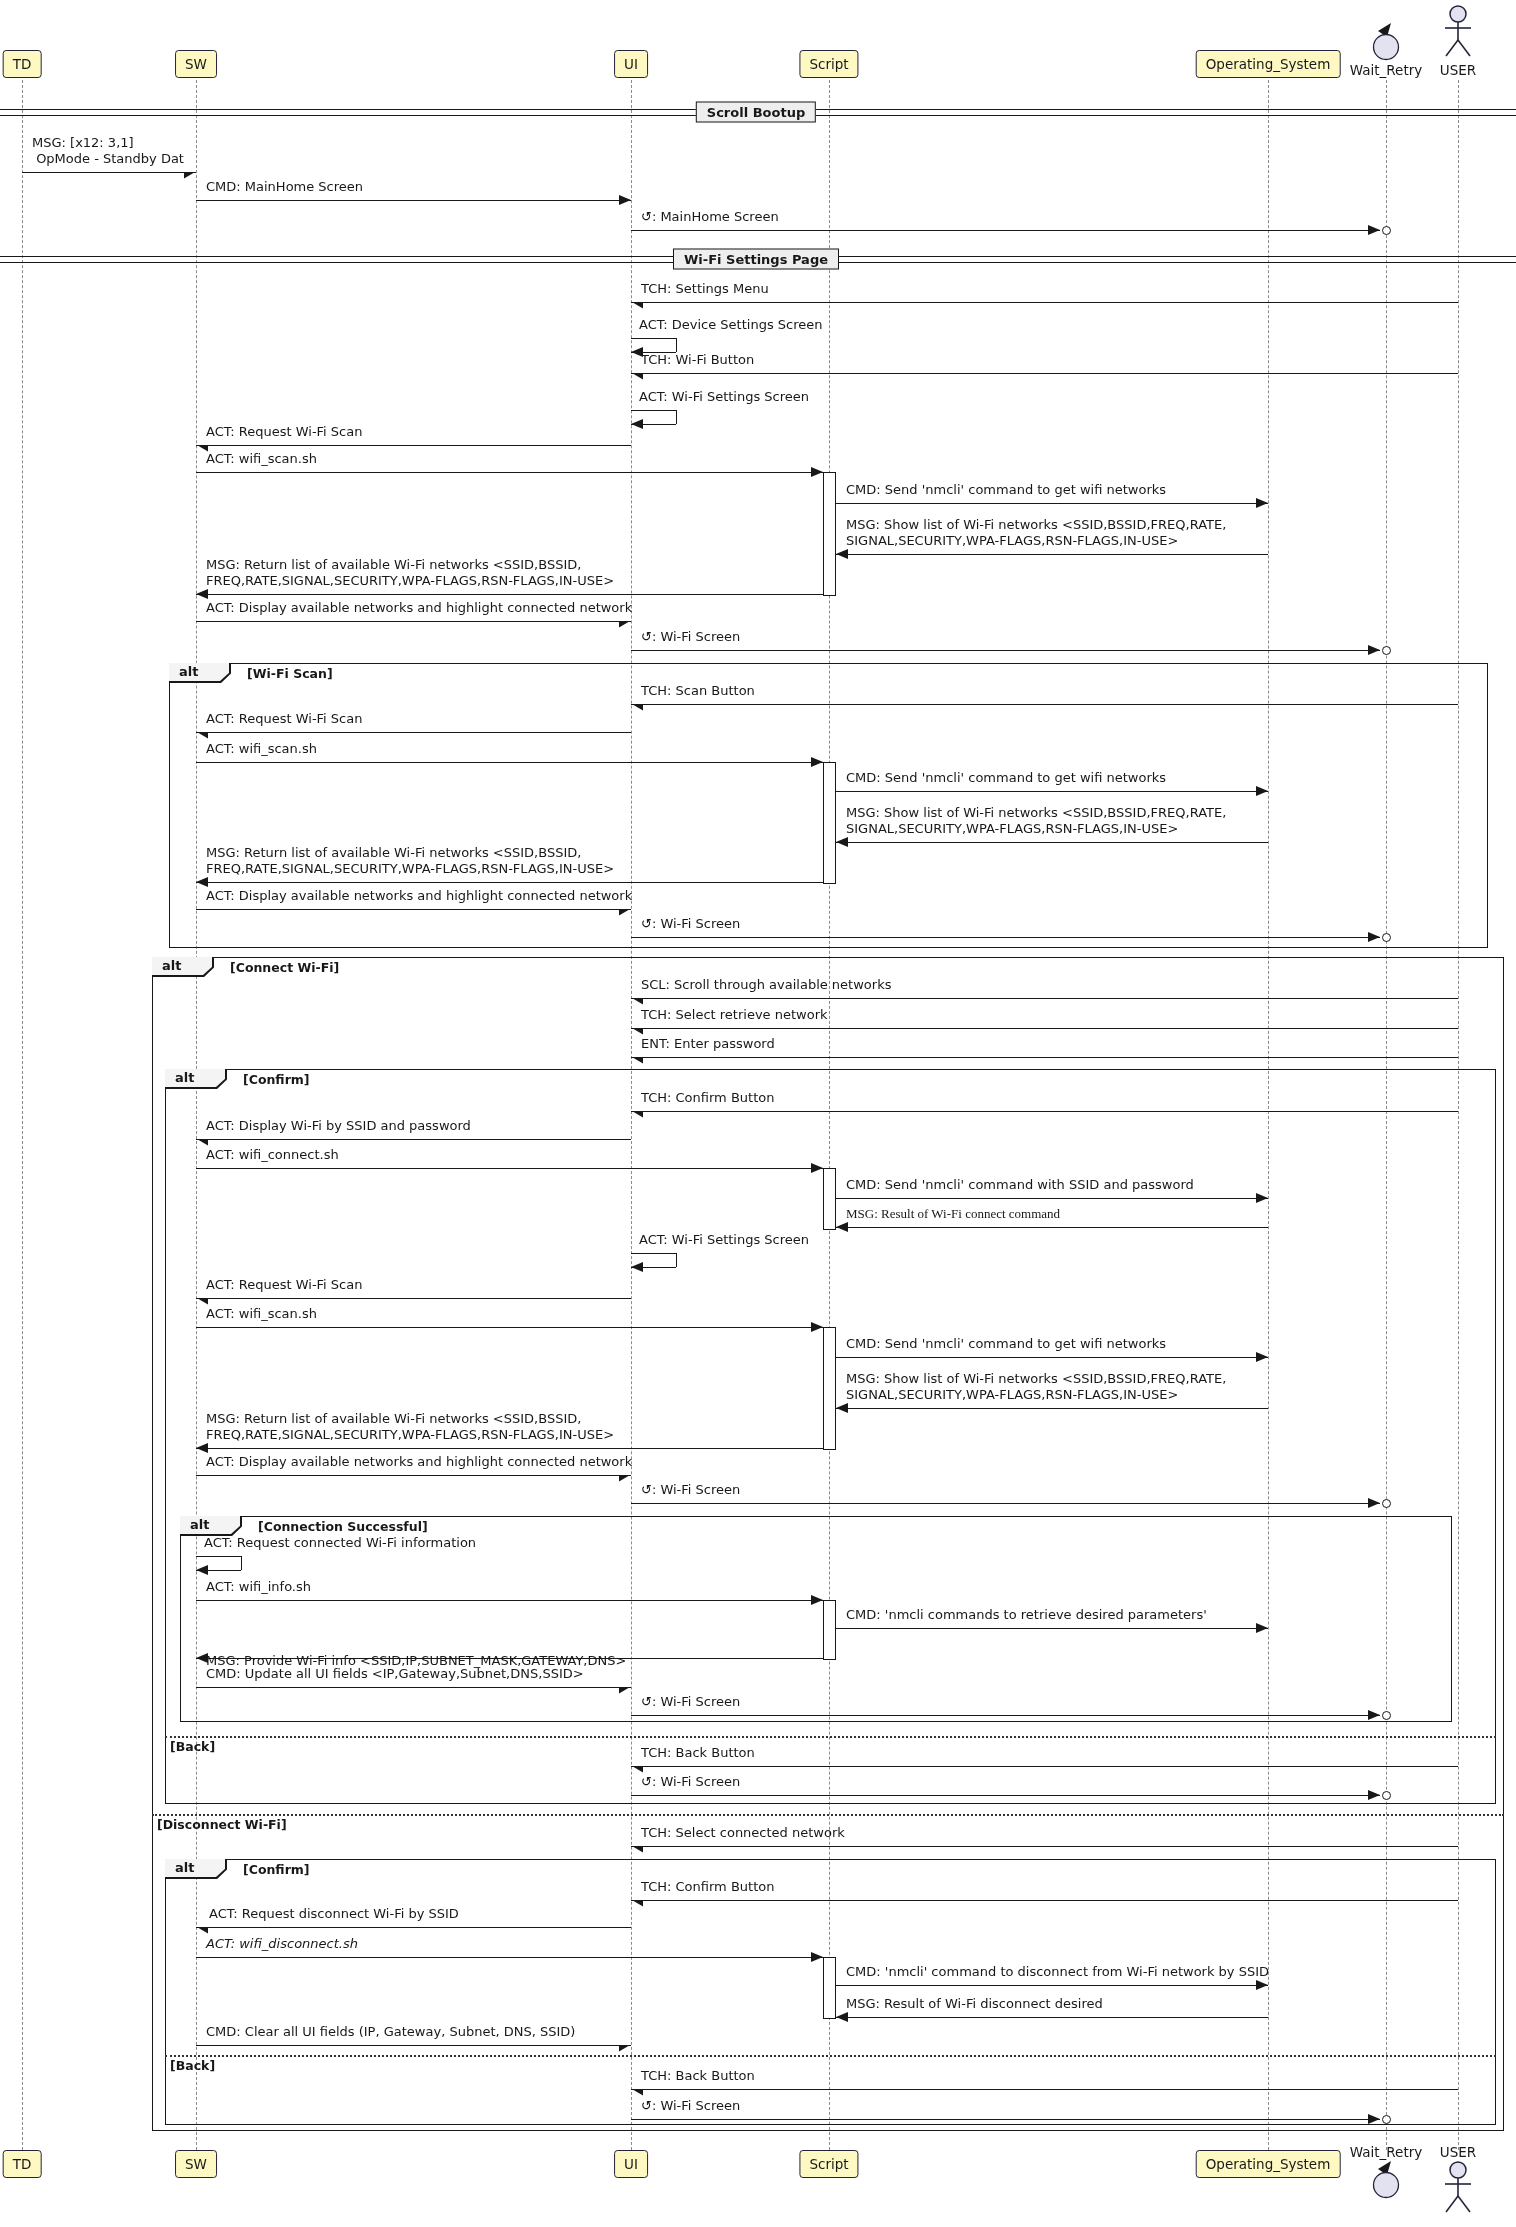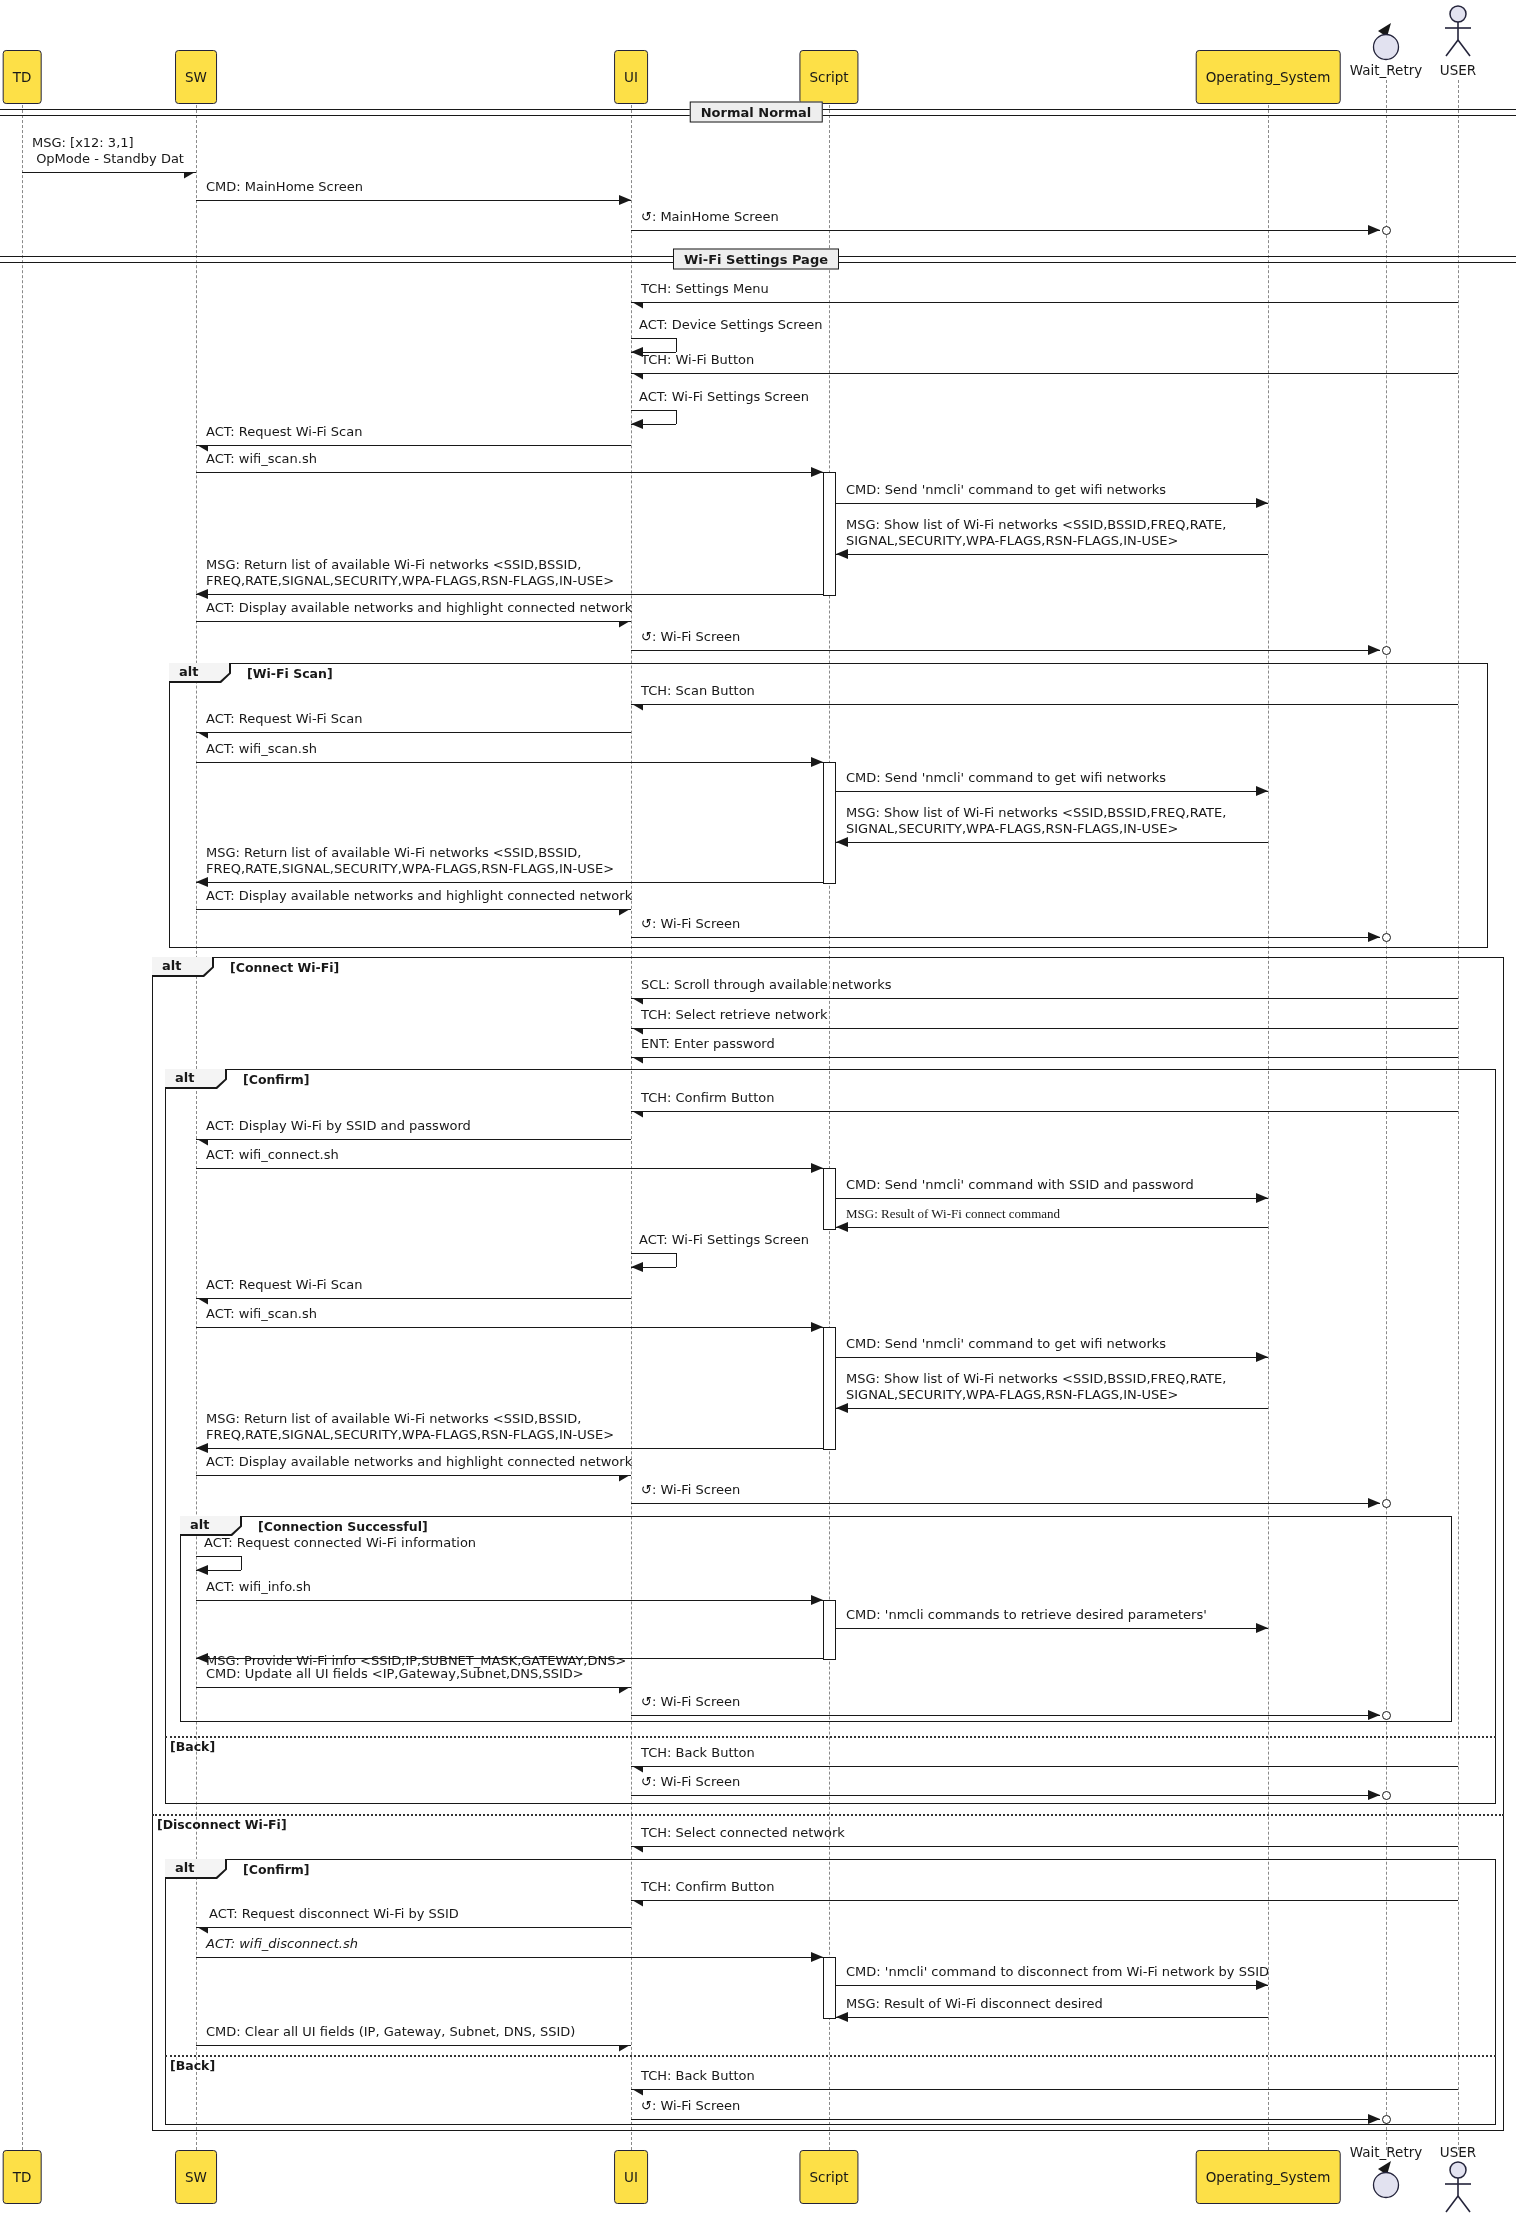--- a/index.html
+++ b/index.html
@@ -1,21 +1,21 @@
 <!DOCTYPE html>
 <html><head>
 <meta charset="utf-8">
 <style>
   html,body{margin:0;padding:0;background:#fff;}
   #diagram{position:relative;overflow:hidden;background:#fff;
     font-family:"DejaVu Sans","Liberation Sans",sans-serif;color:#181818;}
   .abs{position:absolute;box-sizing:border-box;}
   .lifeline{width:0;border-left:1px dashed #8a8a8a;}
-  .pbox{background:#fde047;border:1px solid #23233a;border-radius:3.5px;
-    font-size:13.5px;padding:18px 9px;white-space:nowrap;transform:translateX(-50%);}
+  .pbox{background:#fef9c3;border:1px solid #23233a;border-radius:3.5px;
+    font-size:13.5px;padding:5px 9px;white-space:nowrap;transform:translateX(-50%);}
   .plabel{font-size:13.5px;white-space:nowrap;transform:translateX(-50%);}
   .divline{left:0;height:7px;border-top:1.6px solid #181818;border-bottom:1.6px solid #181818;}
   .divbox{background:#EEEEEE;border:1.6px solid #181818;font-weight:bold;font-size:13px;
     padding:2px 10px;white-space:nowrap;transform:translate(-50%,-50%);}
   .frame{border:1.7px solid #181818;background:transparent;}
   .alt-tab-o{background:#181818;clip-path:polygon(0 0,100% 0,100% 52%,84% 100%,0 100%);}
   .alt-tab-i{position:absolute;left:0;top:0;right:1.6px;bottom:1.7px;background:#F4F4F4;
     clip-path:polygon(0 0,100% 0,100% 52%,84% 100%,0 100%);
     font-weight:bold;font-size:13px;padding:1px 0 0 10px;}
   .cond{font-weight:bold;font-size:12.5px;white-space:nowrap;}
@@ -76,21 +76,21 @@
     <svg width="34" height="60" style="position: absolute; left: 1441px; top: 2160px;">
       <circle cx="17" cy="10" r="8" fill="#E2E2F0" stroke="#23233a" stroke-width="1.5"></circle>
       <g stroke="#23233a" stroke-width="1.6" fill="none">
         <line x1="17" y1="18" x2="17" y2="36"></line>
         <line x1="4" y1="24" x2="30" y2="24"></line>
         <line x1="17" y1="36" x2="5" y2="52"></line>
         <line x1="17" y1="36" x2="29" y2="52"></line>
       </g>
     </svg>
     <div class="abs divline" style="top: 108.5px; width: 1516px;"></div>
-    <div class="abs divbox" style="left: 756px; top: 112px;">Normal Normal</div>
+    <div class="abs divbox" style="left: 756px; top: 112px;">Scroll Bootup</div>
     <div class="abs divline" style="top: 255.5px; width: 1516px;"></div>
     <div class="abs divbox" style="left: 756px; top: 259px;">Wi-Fi Settings Page</div>
     <div class="abs activation" style="left: 823px; top: 472px; height: 124px;"></div>
     <div class="abs activation" style="left: 823px; top: 762px; height: 122px;"></div>
     <div class="abs activation" style="left: 823px; top: 1168px; height: 62px;"></div>
     <div class="abs activation" style="left: 823px; top: 1327px; height: 123px;"></div>
     <div class="abs activation" style="left: 823px; top: 1600px; height: 60px;"></div>
     <div class="abs activation" style="left: 823px; top: 1957px; height: 62px;"></div>
     <div class="abs frame" style="left: 169px; top: 663px; width: 1319px; height: 285px;"></div>
     <div class="abs alt-tab-o" style="left: 169px; top: 663px; width: 62px; height: 20px;">

